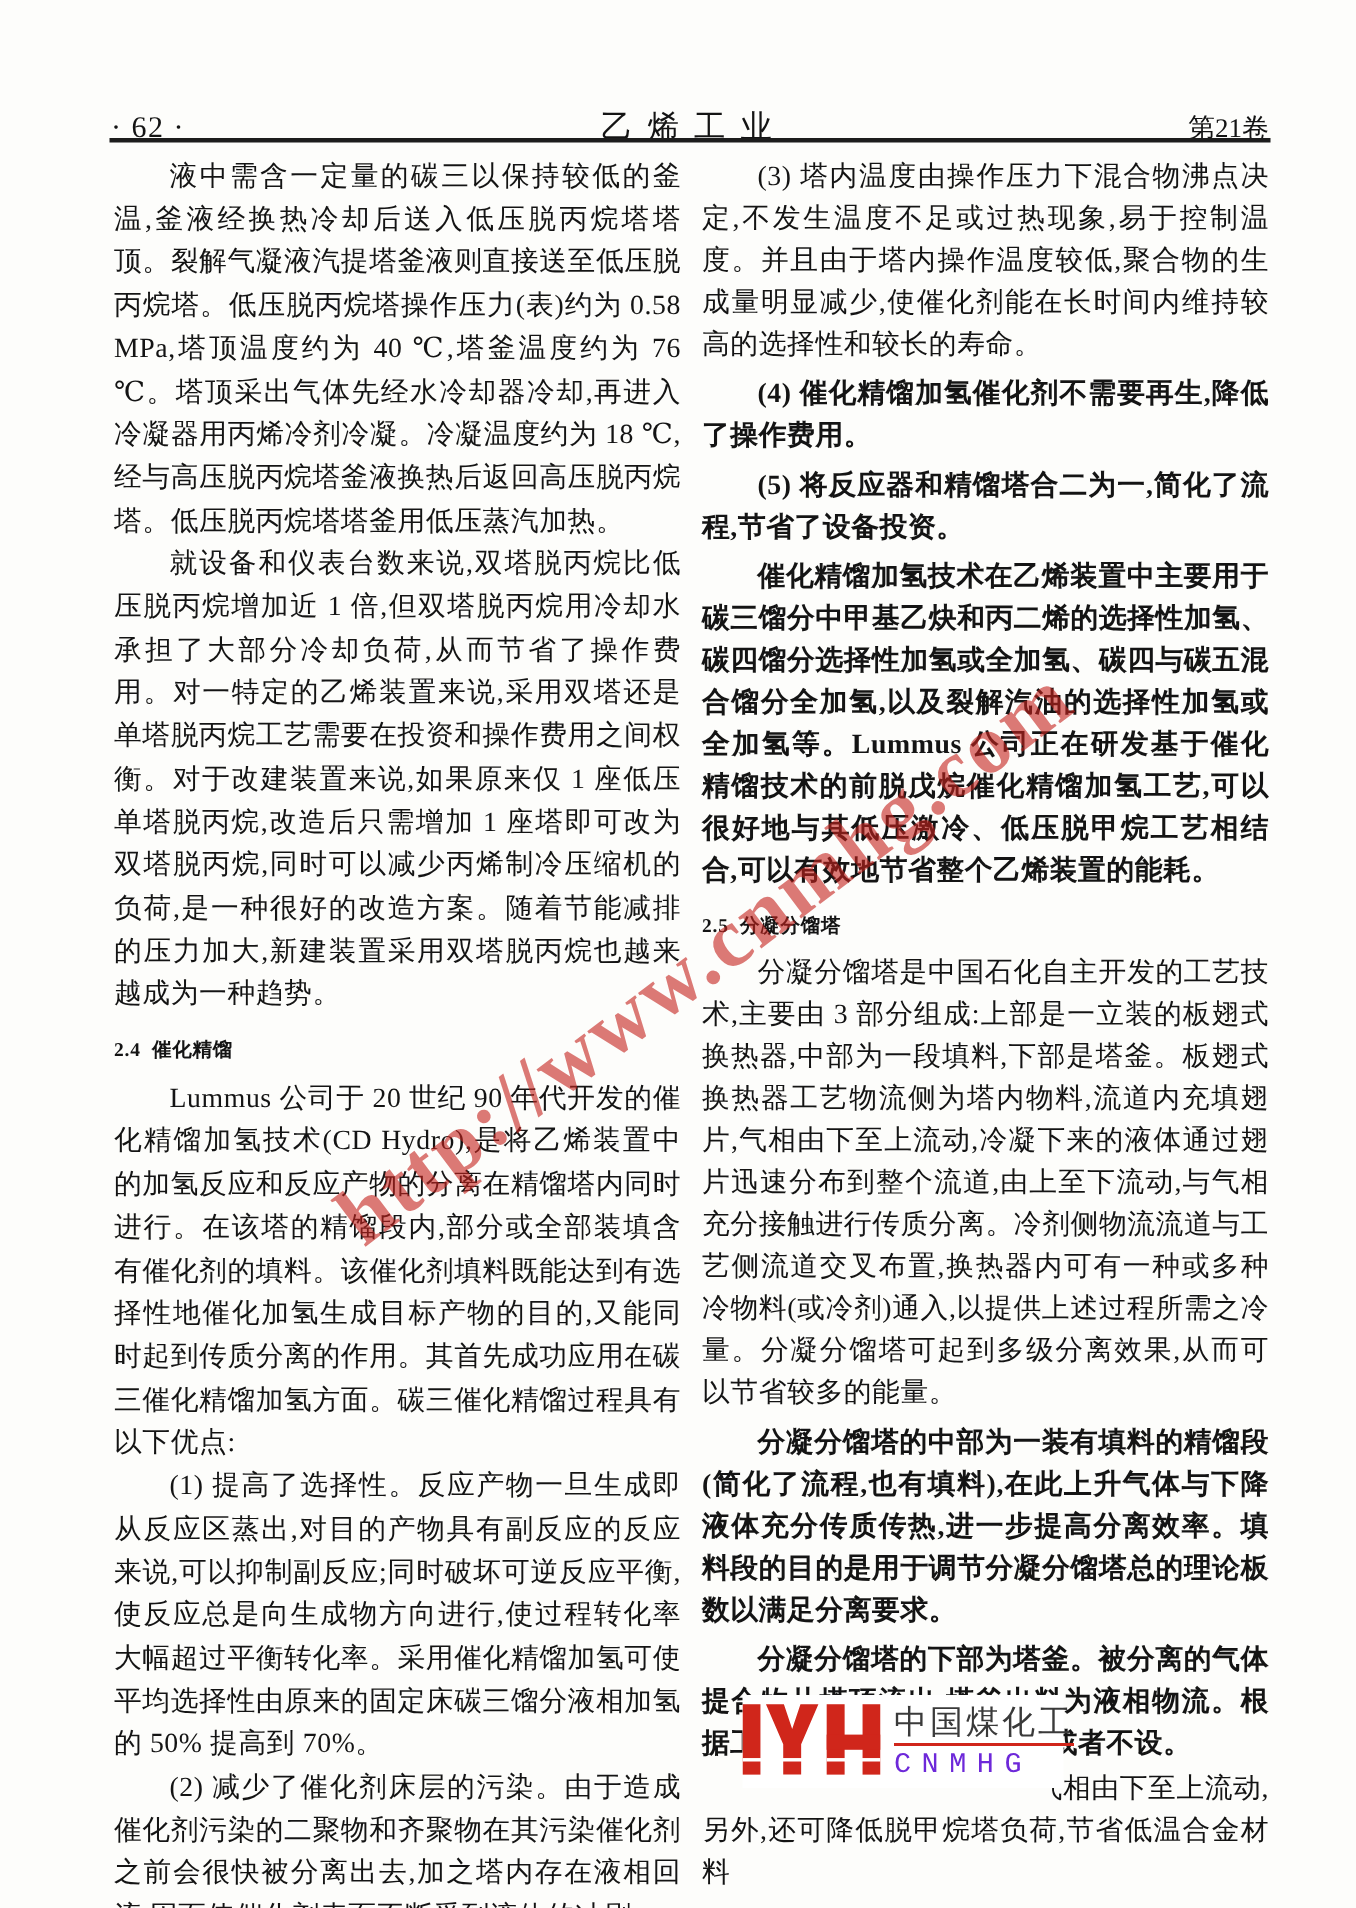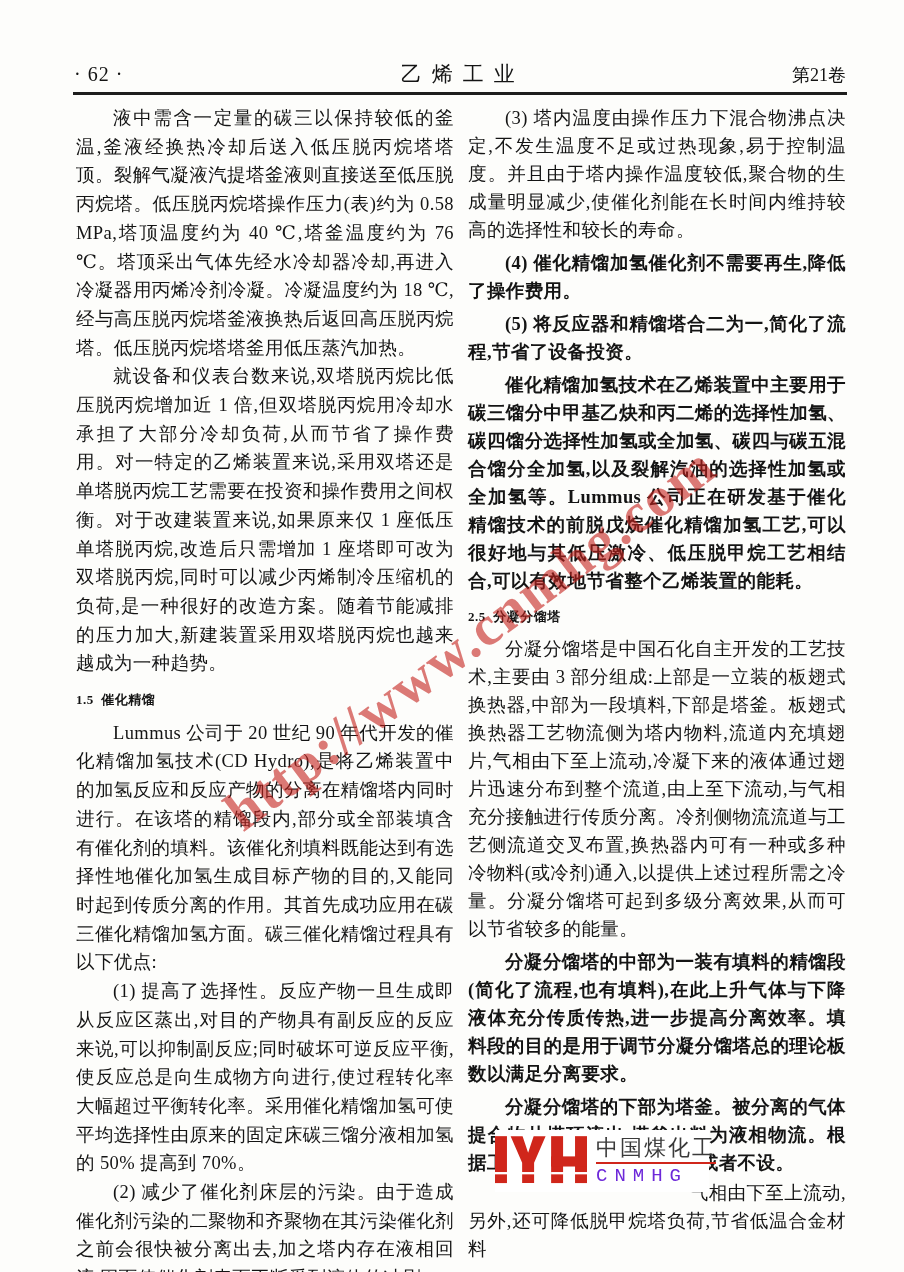--- a/index.html
+++ b/index.html
@@ -7,26 +7,26 @@
     position:relative;
     width:904px;height:1272px;
     margin:0 auto;
     background:#fdfdfb;
     font-family:"Liberation Serif","DejaVu Serif",serif;
     color:#141414;
     overflow:hidden;
   }
   
   .hdr{
-    position:absolute;top:60px;left:74px;width:772px;
+    position:absolute;top:38px;left:74px;width:772px;
     display:flex;justify-content:space-between;align-items:baseline;
     font-size:20px;
   }
   .hdr .pgnum{letter-spacing:1px;}
-  .hdr .jtitle{font-size:21px;letter-spacing:10px;text-indent:10px;}
+  .hdr .jtitle{font-size:21px;letter-spacing:10px;text-indent:10px;margin-top:32px;}
   .hdr .vol{font-size:18px;}
   .hdr-rule{
     position:absolute;top:92px;left:73px;width:774px;
     border-top:3px solid #1d1d1d;
   }
   
   .columns{
     position:absolute;top:104px;left:76px;width:770px;
     display:flex;gap:14px;
   }
@@ -84,21 +84,21 @@
     <span class="jtitle">乙烯工业</span>
     <span class="vol">第21卷</span>
   </div>
   <div class="hdr-rule"></div>
 
   <div class="columns">
 
     <section class="col col-left">
       <p>液中需含一定量的碳三以保持较低的釜温,釜液经换热冷却后送入低压脱丙烷塔塔顶。裂解气凝液汽提塔釜液则直接送至低压脱丙烷塔。低压脱丙烷塔操作压力(表)约为 0.58 MPa,塔顶温度约为 40 ℃,塔釜温度约为 76 ℃。塔顶采出气体先经水冷却器冷却,再进入冷凝器用丙烯冷剂冷凝。冷凝温度约为 18 ℃,经与高压脱丙烷塔釜液换热后返回高压脱丙烷塔。低压脱丙烷塔塔釜用低压蒸汽加热。</p>
       <p>就设备和仪表台数来说,双塔脱丙烷比低压脱丙烷增加近 1 倍,但双塔脱丙烷用冷却水承担了大部分冷却负荷,从而节省了操作费用。对一特定的乙烯装置来说,采用双塔还是单塔脱丙烷工艺需要在投资和操作费用之间权衡。对于改建装置来说,如果原来仅 1 座低压单塔脱丙烷,改造后只需增加 1 座塔即可改为双塔脱丙烷,同时可以减少丙烯制冷压缩机的负荷,是一种很好的改造方案。随着节能减排的压力加大,新建装置采用双塔脱丙烷也越来越成为一种趋势。</p>
-      <h3>1.5  催化精馏</h3>
+      <h3>2.4  催化精馏</h3>
       <p>Lummus 公司于 20 世纪 90 年代开发的催化精馏加氢技术(CD Hydro),是将乙烯装置中的加氢反应和反应产物的分离在精馏塔内同时进行。在该塔的精馏段内,部分或全部装填含有催化剂的填料。该催化剂填料既能达到有选择性地催化加氢生成目标产物的目的,又能同时起到传质分离的作用。其首先成功应用在碳三催化精馏加氢方面。碳三催化精馏过程具有以下优点:</p>
       <p>(1) 提高了选择性。反应产物一旦生成即从反应区蒸出,对目的产物具有副反应的反应来说,可以抑制副反应;同时破坏可逆反应平衡,使反应总是向生成物方向进行,使过程转化率大幅超过平衡转化率。采用催化精馏加氢可使平均选择性由原来的固定床碳三馏分液相加氢的 50% 提高到 70%。</p>
       <p>(2) 减少了催化剂床层的污染。由于造成催化剂污染的二聚物和齐聚物在其污染催化剂之前会很快被分离出去,加之塔内存在液相回流,因而使催化剂表面不断受到液体的冲刷。</p>
     </section>
 
     <section class="col col-right">
       <p>(3) 塔内温度由操作压力下混合物沸点决定,不发生温度不足或过热现象,易于控制温度。并且由于塔内操作温度较低,聚合物的生成量明显减少,使催化剂能在长时间内维持较高的选择性和较长的寿命。</p>
       <p class="sp">(4) 催化精馏加氢催化剂不需要再生,降低了操作费用。</p>
       <p class="sp">(5) 将反应器和精馏塔合二为一,简化了流程,节省了设备投资。</p>
       <p class="sp">催化精馏加氢技术在乙烯装置中主要用于碳三馏分中甲基乙炔和丙二烯的选择性加氢、碳四馏分选择性加氢或全加氢、碳四与碳五混合馏分全加氢,以及裂解汽油的选择性加氢或全加氢等。Lummus 公司正在研发基于催化精馏技术的前脱戊烷催化精馏加氢工艺,可以很好地与其低压激冷、低压脱甲烷工艺相结合,可以有效地节省整个乙烯装置的能耗。</p>

